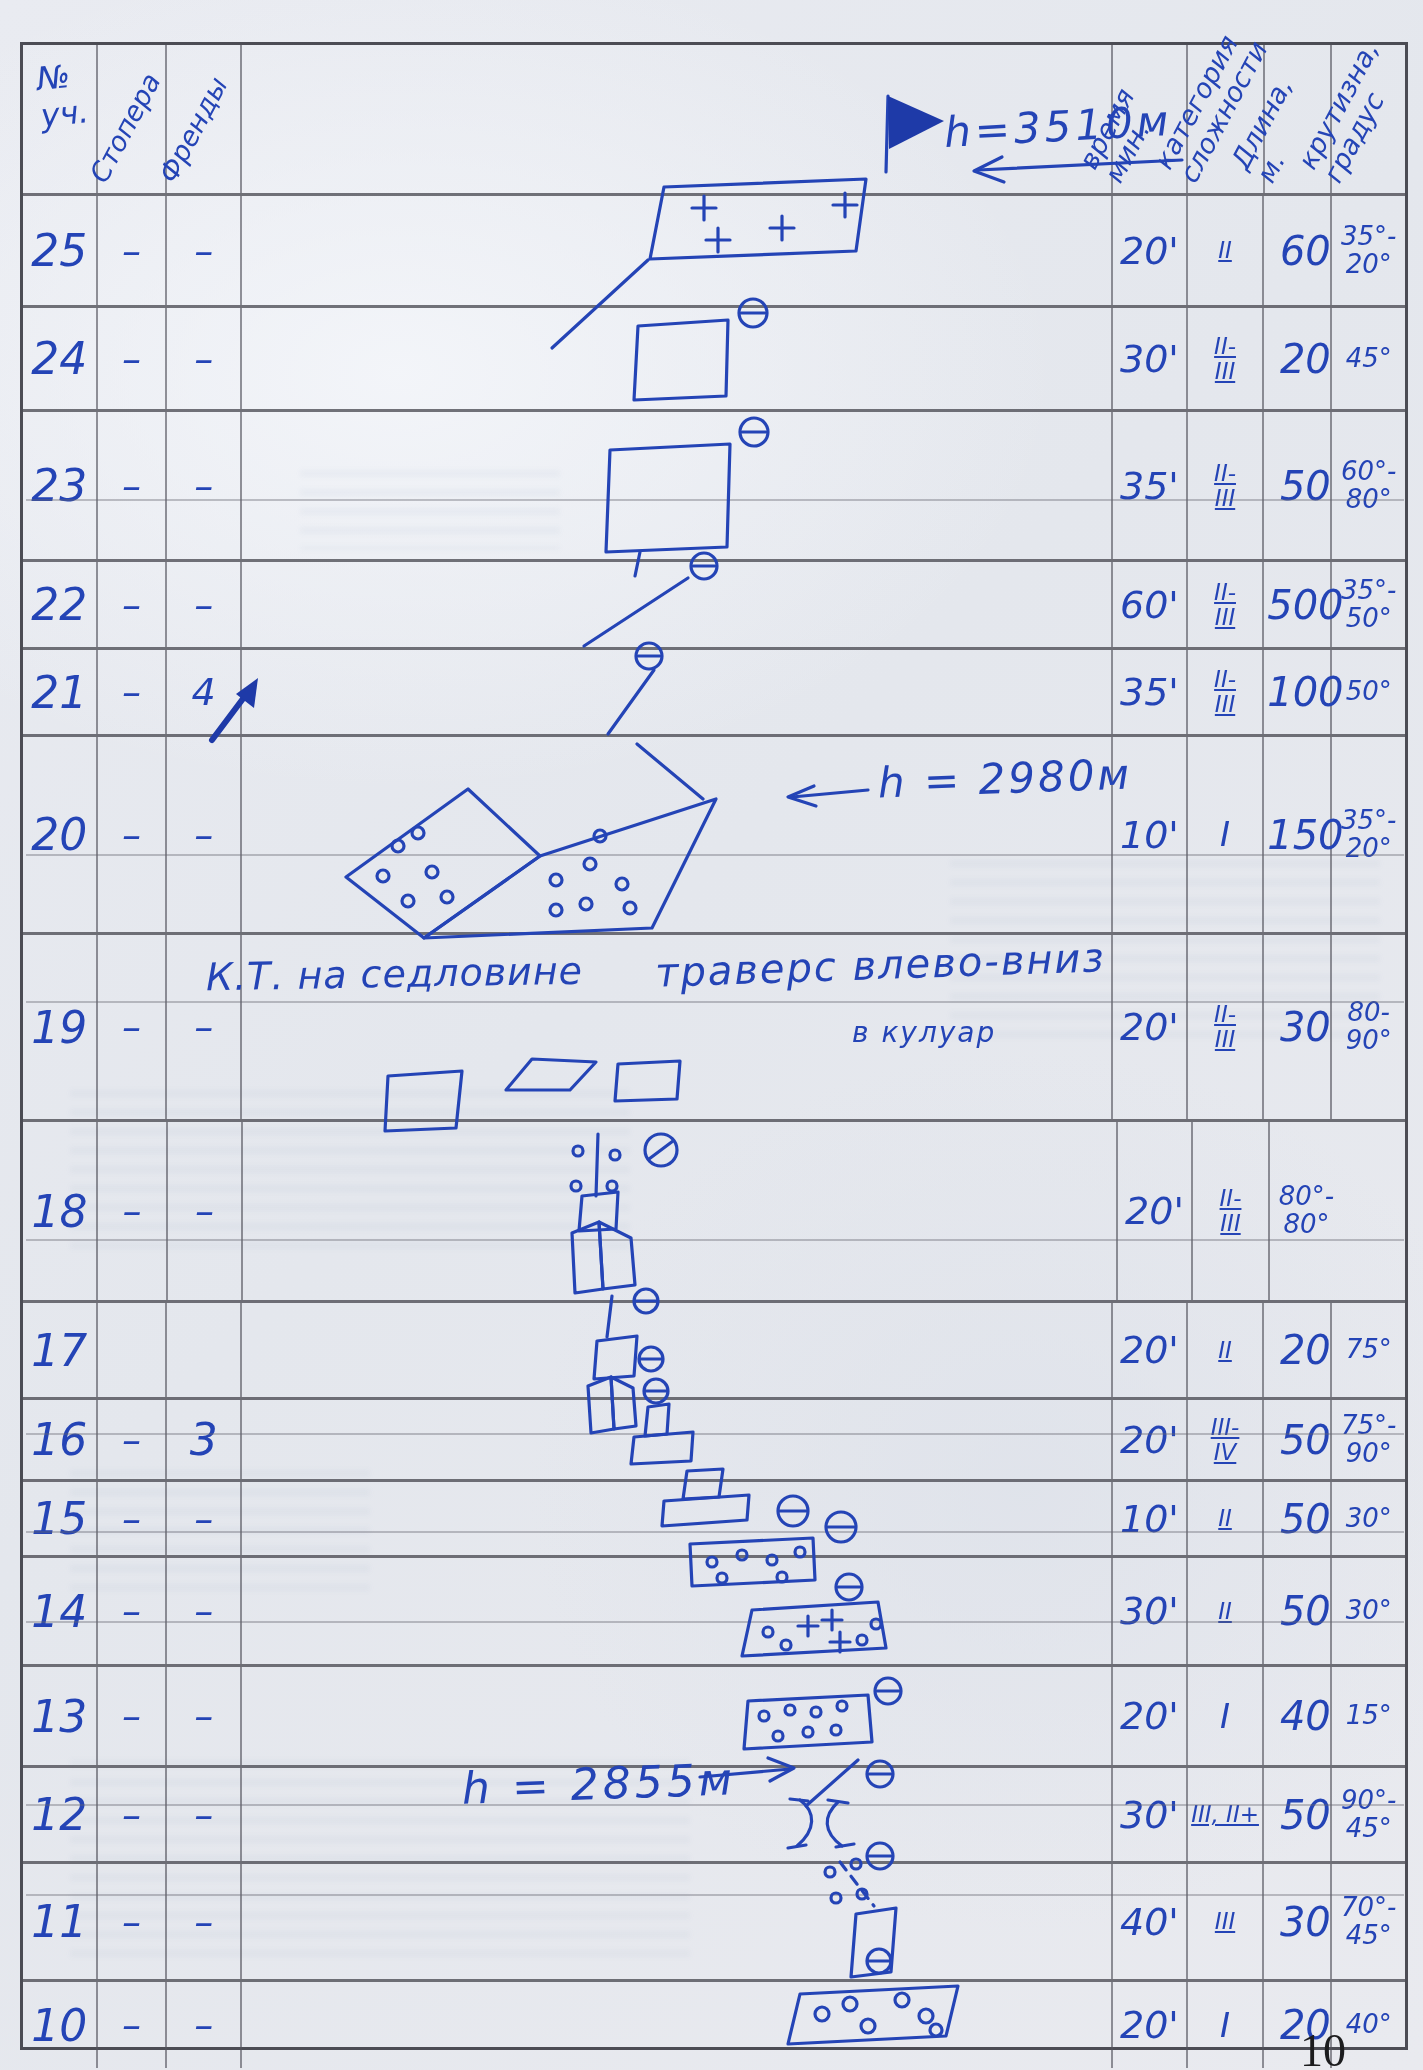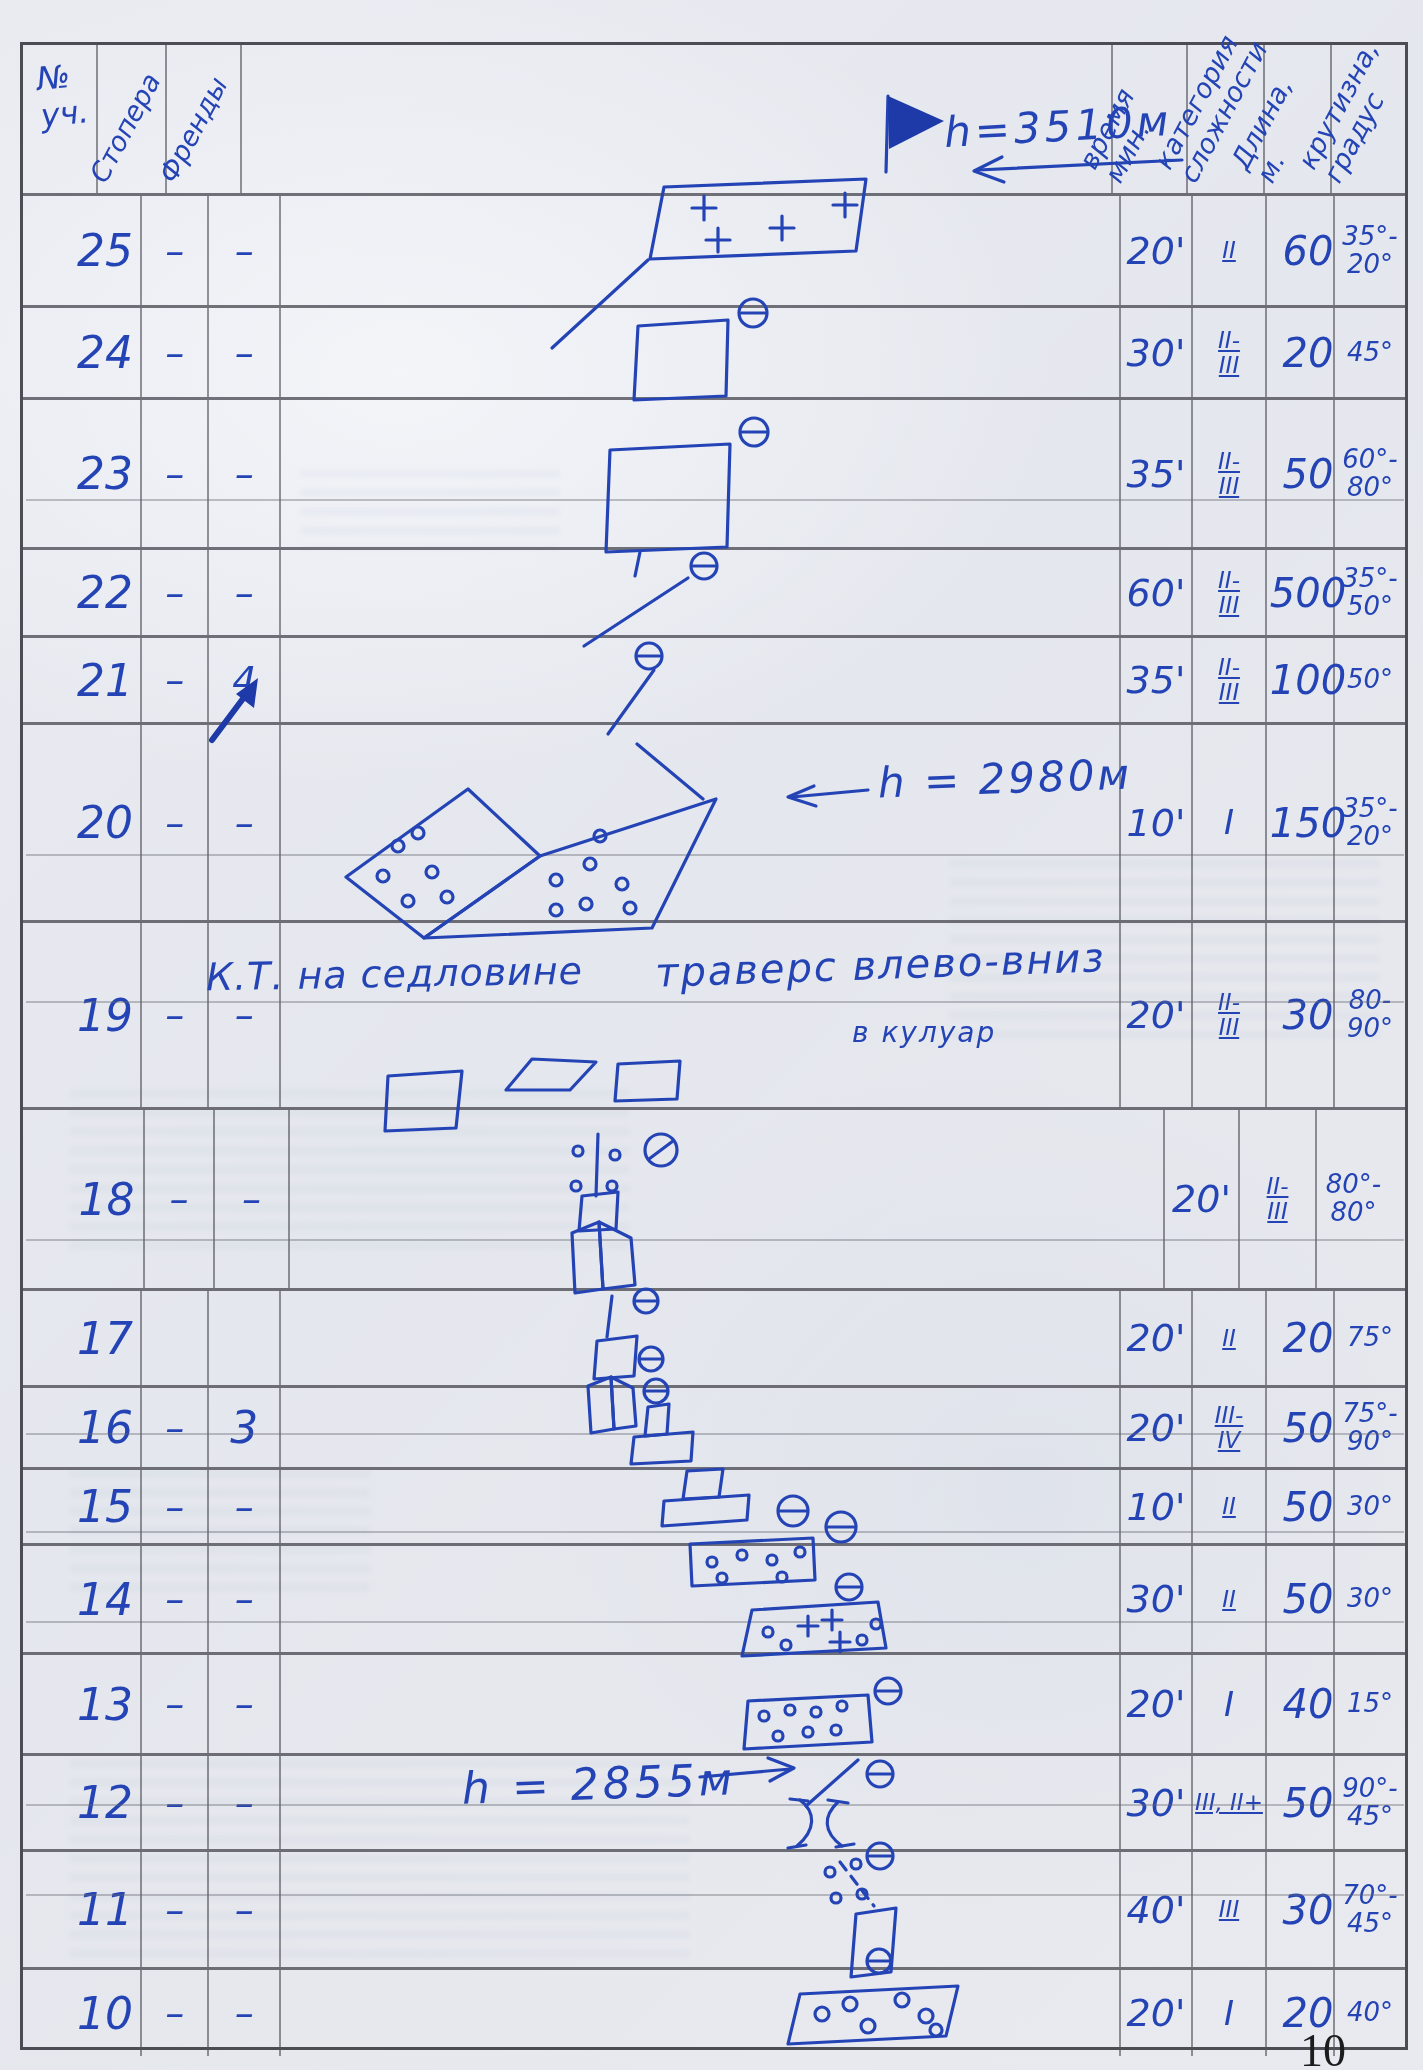--- a/index.html
+++ b/index.html
@@ -18,21 +18,21 @@
   .frame{position:absolute;left:20px;top:42px;width:1388px;height:2008px;
     box-sizing:border-box;border:3px solid rgba(48,48,56,.85);}
   .row{display:flex;box-sizing:border-box;border-top:3px solid rgba(62,62,70,.72);}
   .row.first{border-top:none;}
   .c{box-sizing:border-box;border-right:2px solid rgba(82,82,92,.62);
      display:flex;align-items:center;justify-content:center;text-align:center;overflow:visible;}
   .c:last-child{border-right:none;}
   .c1{width:75px}.c2{width:70px}.c3{width:75px}.c4{width:875px}
   .c5{width:75px}.c6{width:77px}.c7{width:68px}.c8{width:73px}
   .hw{color:#2444b6;font-style:italic;}
-  .num{font-size:44px;margin-left:47px;}
+  .num{font-size:44px;}
   .dash{font-size:38px;}
   .time{font-size:38px;}
   .cat{font-size:23px;line-height:1.08;white-space:pre-line;text-decoration:underline;}
   .len{font-size:40px;padding-left:16px;}
   .deg{font-size:26px;line-height:1.06;white-space:pre-line;}
   .hc{position:relative;}
   .rot{position:absolute;left:12px;bottom:6px;transform-origin:0 100%;
     transform:rotate(-62deg);font-size:27px;line-height:1.08;white-space:pre;text-align:left;width:170px;}
   .numhdr{font-size:32px;line-height:1.15;white-space:pre;transform:rotate(-6deg);align-self:flex-start;padding:14px 0 0 6px;text-align:left;}
   .ann{position:absolute;white-space:pre;z-index:4;}
@@ -92,21 +92,21 @@
       <div class="c c2 hw dash">–</div>
       <div class="c c3 hw dash">–</div>
       <div class="c c4"></div>
       <div class="c c5 hw time">20'</div>
       <div class="c c6 hw cat">II</div>
       <div class="c c7 hw len">60</div>
       <div class="c c8 hw deg">35°-
 20°</div>
     </div>
 
-    <div class="row" style="height:92px">
+    <div class="row" style="height:104px">
       <div class="c c1 hw num">24</div>
       <div class="c c2 hw dash">–</div>
       <div class="c c3 hw dash">–</div>
       <div class="c c4"></div>
       <div class="c c5 hw time">30'</div>
       <div class="c c6 hw cat">II-
 III</div>
       <div class="c c7 hw len">20</div>
       <div class="c c8 hw deg">45°</div>
     </div>

